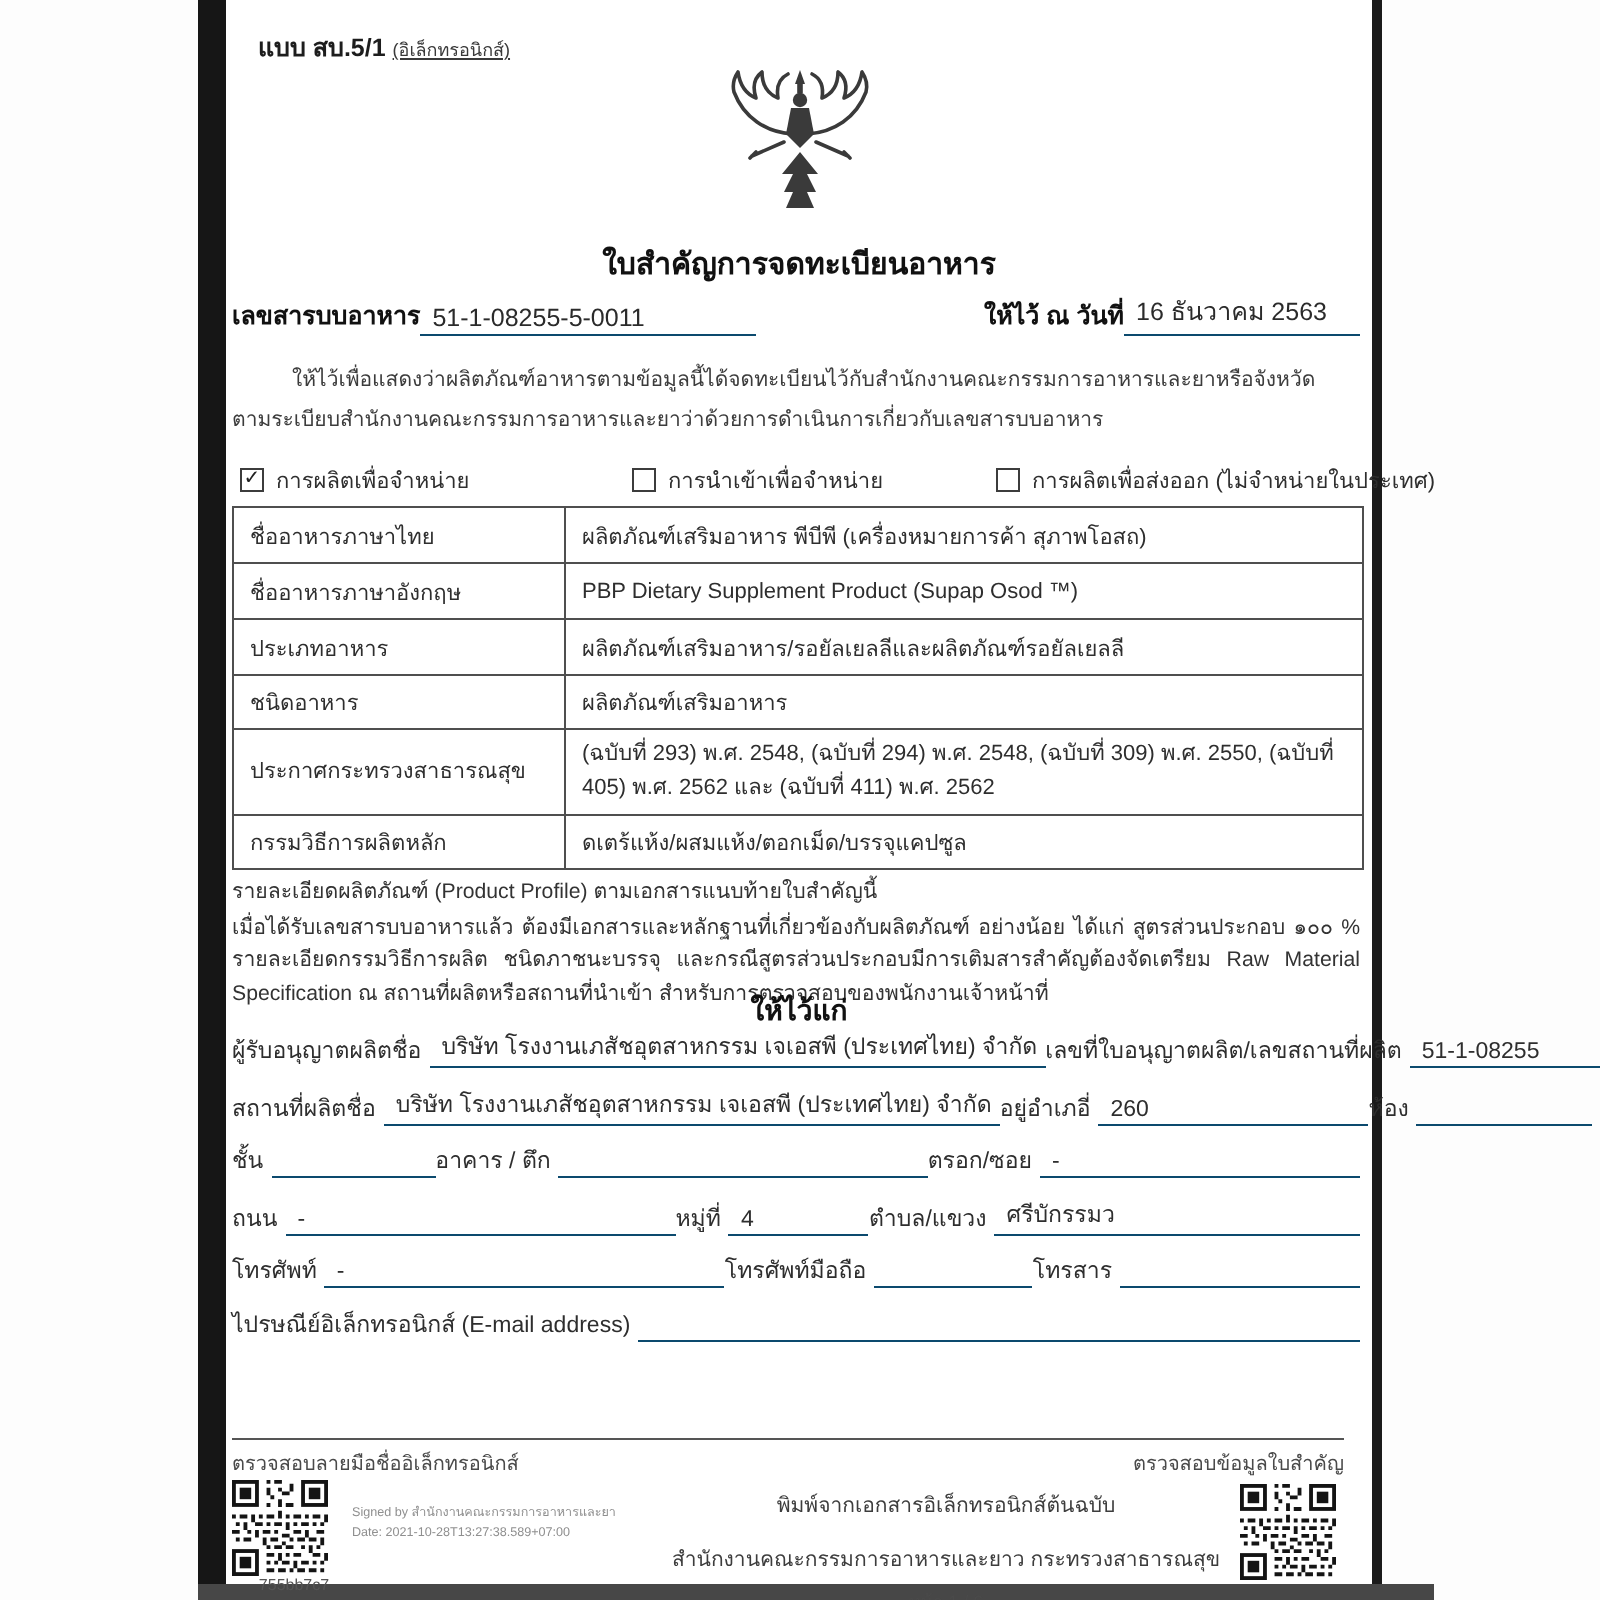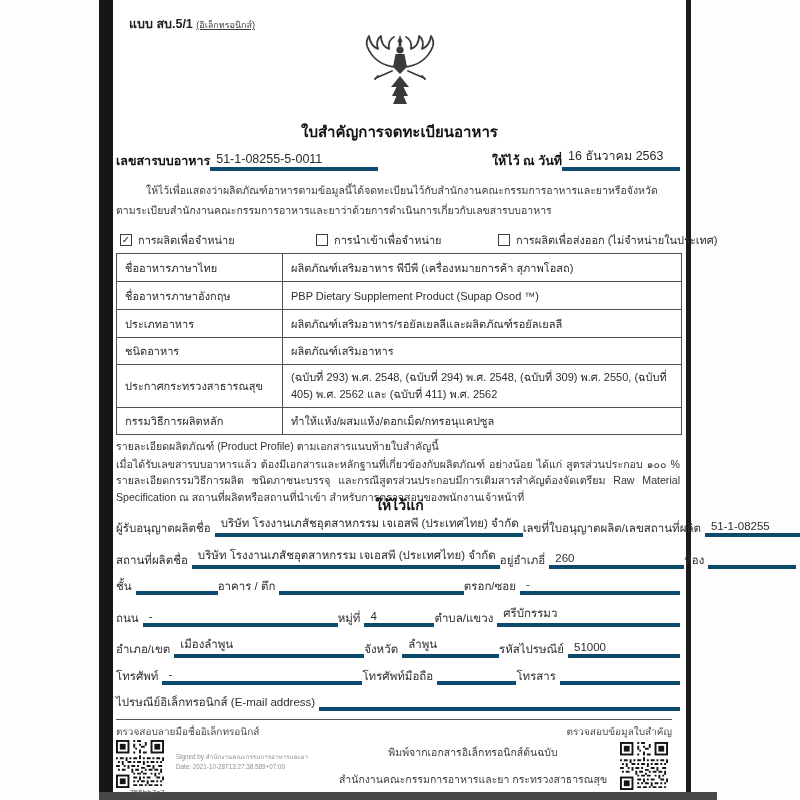--- a/index.html
+++ b/index.html
@@ -24,21 +24,21 @@
 
   .form-code { left:16px; top:14px; font-size:12.5px; font-weight:bold; color:#1d1d1d; }
   .form-code .suffix { font-size:9px; font-weight:normal; color:#3a3a3a;text-decoration:underline; }
 
   .emblem { left:0; right:0; top:32px; text-align:center; }
 
   .doc-title { left:0; right:0; top:120px; text-align:center; font-size:15px; font-weight:bold; color:#111; }
 
   .reg-row { left:3px; right:6px; top:146px; display:flex; align-items:flex-end; font-size:12.5px; }
   .reg-row .lbl { font-weight:bold; color:#111; white-space:nowrap; }
-  .uf { border-bottom:4px solid #0c4a6e; padding:0 4px 1px 6px; white-space:nowrap; }
+  .uf { border-bottom:1px solid #0c4a6e; padding:0 4px 1px 6px; white-space:nowrap; }
   .reg-row .v1 { flex:0 0 168px; }
   .reg-row .sp { flex:1; }
   .reg-row .v2 { flex:0 0 118px; }
 
   .intro { left:3px; right:6px; top:180px; font-size:10.5px; color:#3c3c3c; line-height:20px; white-space:nowrap; }
   .intro .l1 { padding-left:30px; }
 
   .cb-row { left:3px; right:6px; top:231px; font-size:11px; color:#2e2e2e; }
   .cb-item { position:absolute; top:0; display:flex; align-items:center; white-space:nowrap; }
   .cb-item.c1 { left:4px; } .cb-item.c2 { left:200px; } .cb-item.c3 { left:382px; }
@@ -180,21 +180,21 @@
     <tr class="r4">
       <td class="k">ชนิดอาหาร</td>
       <td>ผลิตภัณฑ์เสริมอาหาร</td>
     </tr>
     <tr class="r5">
       <td class="k">ประกาศกระทรวงสาธารณสุข</td>
       <td>(ฉบับที่ 293) พ.ศ. 2548, (ฉบับที่ 294) พ.ศ. 2548, (ฉบับที่ 309) พ.ศ. 2550, (ฉบับที่ 405) พ.ศ. 2562 และ (ฉบับที่ 411) พ.ศ. 2562</td>
     </tr>
     <tr class="r6">
       <td class="k">กรรมวิธีการผลิตหลัก</td>
-      <td>ทำให้แห้ง/ผสมแห้ง/ตอกเม็ด/กทรอนุแคปซูล</td>
+      <td>ดเตร้แห้ง/ผสมแห้ง/ตอกเม็ด/บรรจุแคปซูล</td>
     </tr>
   </tbody>
     </table>
 
   <div class="abs notes">
     <div class="n1">รายละเอียดผลิตภัณฑ์ (Product Profile) ตามเอกสารแนบท้ายใบสำคัญนี้</div>
     <div class="n2">เมื่อได้รับเลขสารบบอาหารแล้ว ต้องมีเอกสารและหลักฐานที่เกี่ยวข้องกับผลิตภัณฑ์ อย่างน้อย ได้แก่ สูตรส่วนประกอบ ๑๐๐ % รายละเอียดกรรมวิธีการผลิต ชนิดภาชนะบรรจุ และกรณีสูตรส่วนประกอบมีการเติมสารสำคัญต้องจัดเตรียม Raw Material Specification ณ สถานที่ผลิตหรือสถานที่นำเข้า สำหรับการตรวจสอบของพนักงานเจ้าหน้าที่</div>
   </div>
 
   <div class="abs issued-heading">ให้ไว้แก่</div>
@@ -224,28 +224,20 @@
     </div>
     <div class="fl">
       <span class="lbl">ถนน</span>
       <span class="uf w195">-</span>
       <span class="lbl">หมู่ที่</span>
       <span class="uf w70">4</span>
       <span class="lbl">ตำบล/แขวง</span>
       <span class="uf grow">ศรีบักรรมว</span>
     </div>
     <div class="fl">
-      <span class="lbl">อำเภอ/เขต</span>
-      <span class="uf w190">เมืองลำพูน</span>
-      <span class="lbl">จังหวัด</span>
-      <span class="uf grow">ลำพูน</span>
-      <span class="lbl">รหัสไปรษณีย์</span>
-      <span class="uf w112">51000</span>
-    </div>
-    <div class="fl">
       <span class="lbl">โทรศัพท์</span>
       <span class="uf w200">-</span>
       <span class="lbl">โทรศัพท์มือถือ</span>
       <span class="uf grow"></span>
       <span class="lbl">โทรสาร</span>
       <span class="uf w120"></span>
     </div>
     <div class="fl">
       <span class="lbl">ไปรษณีย์อิเล็กทรอนิกส์ (E-mail address)</span>
       <span class="uf grow"></span>
@@ -265,21 +257,21 @@
           <use href="#qr-sym"></use>
         </svg>
       <div class="qr-code-text">755bb7c7</div>
     </div>
     <div class="signed">
       <div>Signed by สำนักงานคณะกรรมการอาหารและยา</div>
       <div>Date: 2021-10-28T13:27:38.589+07:00</div>
     </div>
     <div class="foot-center">
       <div class="fc1">พิมพ์จากเอกสารอิเล็กทรอนิกส์ต้นฉบับ</div>
-      <div class="fc2">สำนักงานคณะกรรมการอาหารและยา กระทรวงสาธารณสุข</div>
+      <div class="fc2">สำนักงานคณะกรรมการอาหารและยาว กระทรวงสาธารณสุข</div>
       <div class="fcp">หน้า 1 / 6</div>
     </div>
     <div class="qr-right">
       <svg class="qr">
           <use href="#qr-sym"></use>
         </svg>
     </div>
   </div>
 
 </div>

